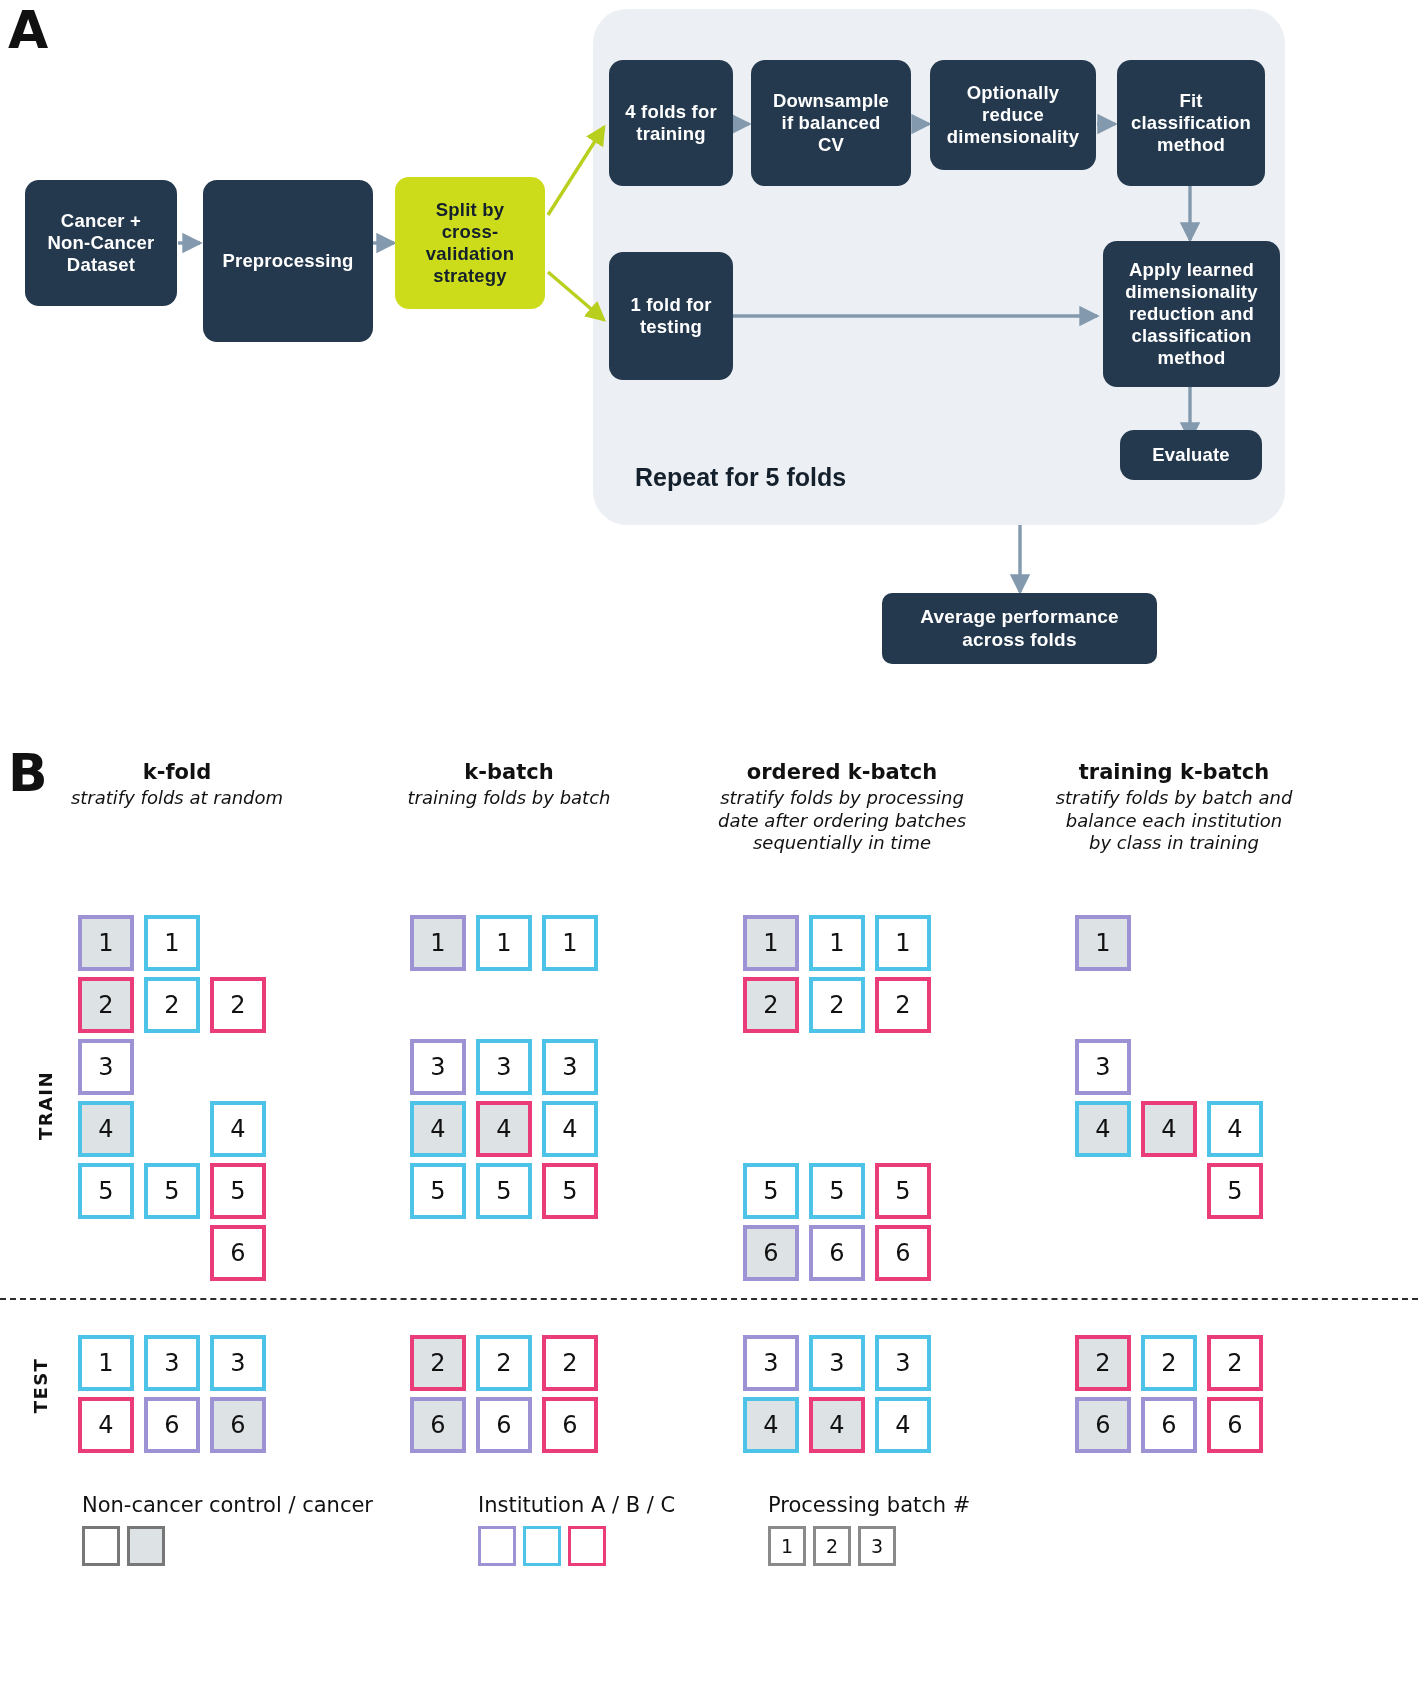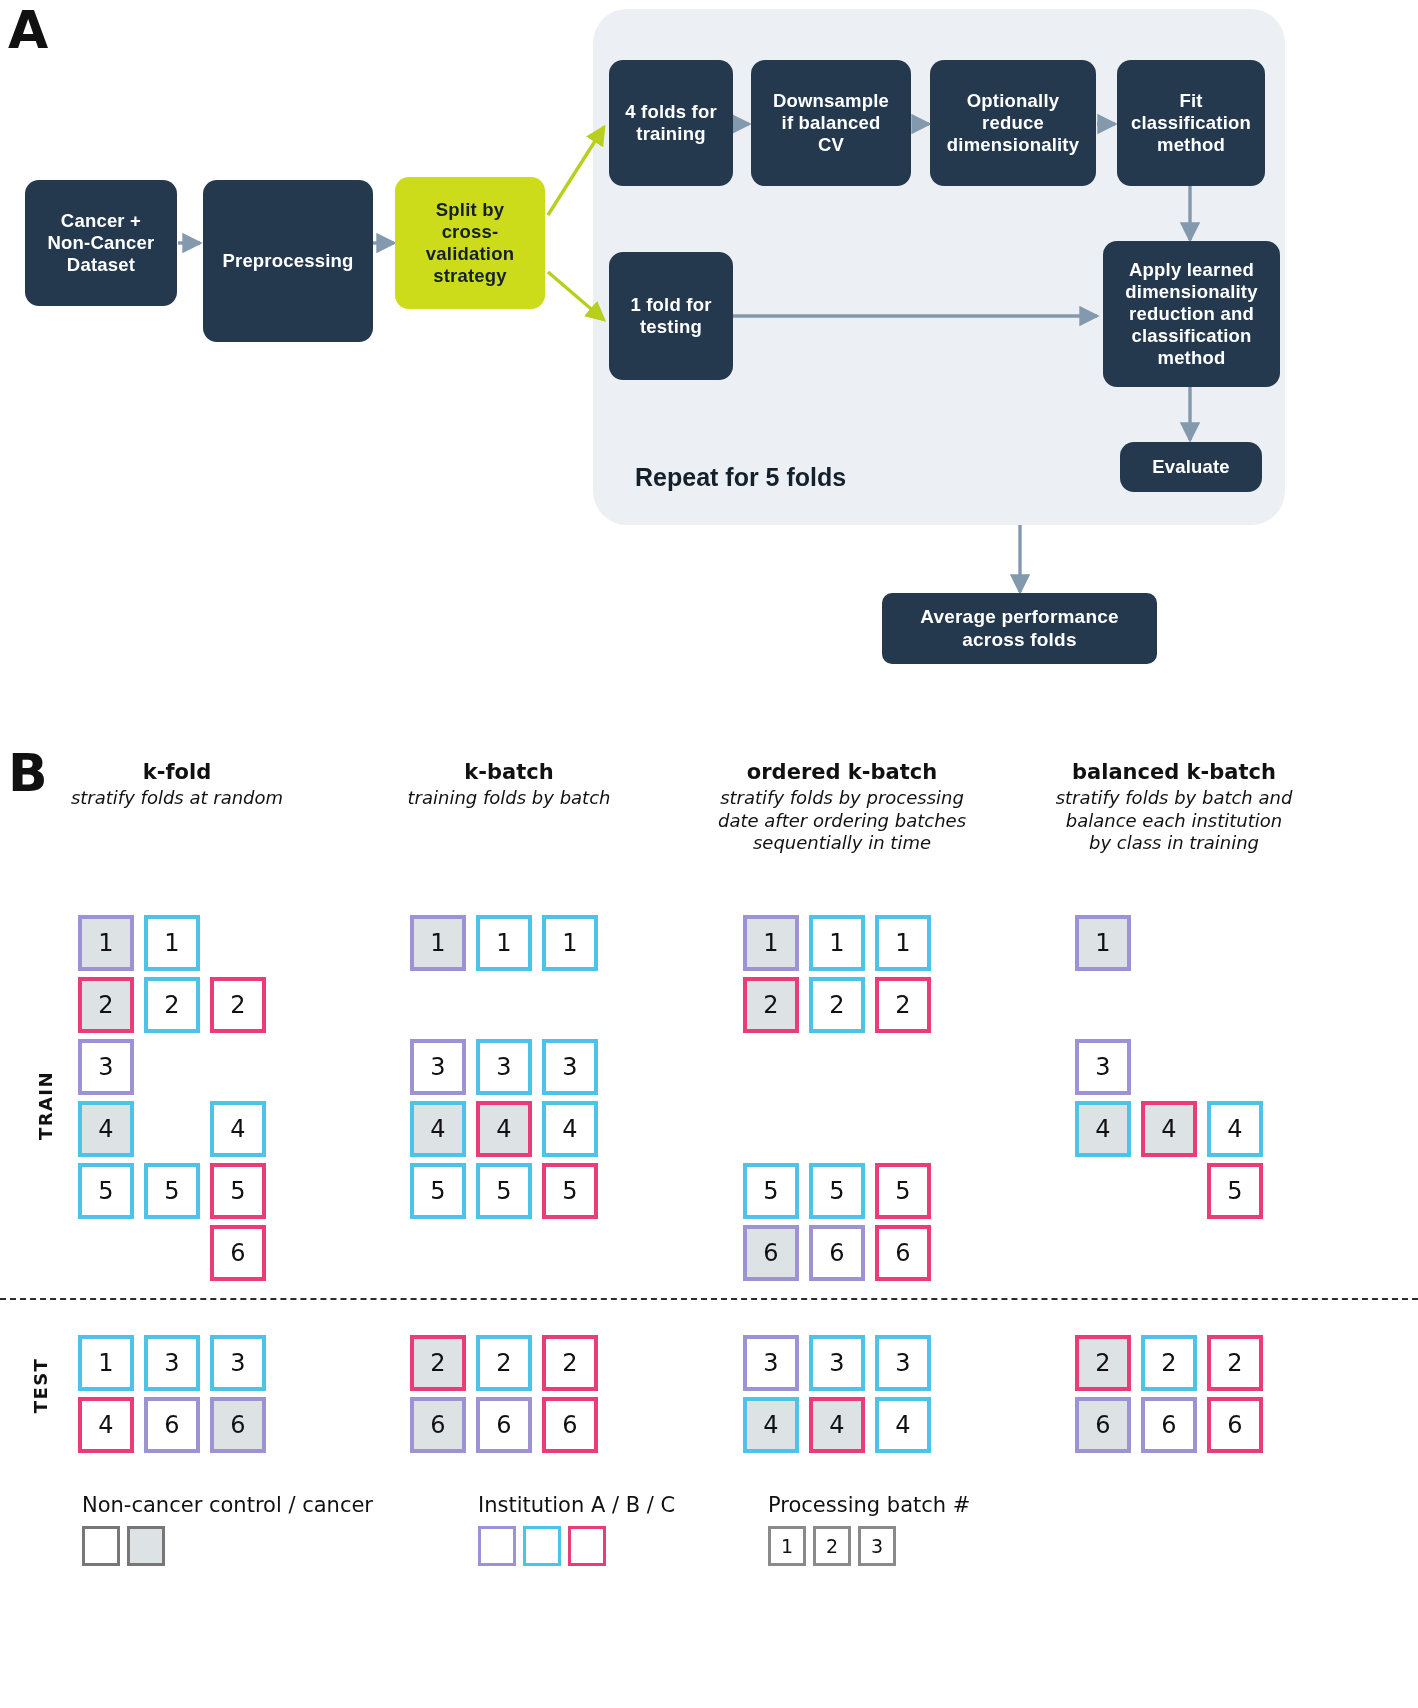--- a/index.html
+++ b/index.html
@@ -92,29 +92,29 @@
   <div class="node" style="left:25px;top:180px;width:152px;height:126px;">Cancer +<br>Non-Cancer<br>Dataset</div>
 
   <div class="node" style="left:203px;top:180px;width:170px;height:162px;">Preprocessing</div>
 
   <div class="node accent" style="left:395px;top:177px;width:150px;height:132px;">Split by<br>cross-<br>validation<br>strategy</div>
 
   <div class="node" style="left:609px;top:60px;width:124px;height:126px;">4 folds for<br>training</div>
 
   <div class="node" style="left:751px;top:60px;width:160px;height:126px;">Downsample<br>if balanced<br>CV</div>
 
-  <div class="node" style="left:930px;top:60px;width:166px;height:126px;">Optionally<br>reduce<br>dimensionality</div>
+  <div class="node" style="left:930px;top:60px;width:166px;height:110px;">Optionally<br>reduce<br>dimensionality</div>
 
   <div class="node" style="left:1117px;top:60px;width:148px;height:126px;">Fit<br>classification<br>method</div>
 
   <div class="node" style="left:609px;top:252px;width:124px;height:128px;">1 fold for<br>testing</div>
 
   <div class="node" style="left:1103px;top:241px;width:177px;height:146px;">Apply learned<br>dimensionality<br>reduction and<br>classification<br>method</div>
 
-  <div class="node" style="left:1120px;top:442px;width:142px;height:50px;">Evaluate</div>
+  <div class="node" style="left:1120px;top:430px;width:142px;height:50px;">Evaluate</div>
 
   <div class="repeat-label" style="left:635px;top:463px;">Repeat for 5 folds</div>
 
   <div class="node" style="left:882px;top:593px;width:275px;height:71px;font-size:19px;border-radius:10px;">Average performance<br>across folds</div>
 </div>
 
 <div id="panelB">
   <div class="panel-letter" style="left:8px;top:12px;">B</div>
 
   <div id="b-heads">
@@ -124,21 +124,21 @@
       </div>
       <div class="col-head" style="left: 359px; top: 25px;">
         <div class="col-title">k-batch</div>
         <div class="col-sub">training folds by batch</div>
       </div>
       <div class="col-head" style="left: 692px; top: 25px;">
         <div class="col-title">ordered k-batch</div>
         <div class="col-sub">stratify folds by processing<br>date after ordering batches<br>sequentially in time</div>
       </div>
       <div class="col-head" style="left: 1024px; top: 25px;">
-        <div class="col-title">balanced k-batch</div>
+        <div class="col-title">training k-batch</div>
         <div class="col-sub">stratify folds by batch and<br>balance each institution<br>by class in training</div>
       </div>
     </div>
   <div id="b-grids">
       <div class="cell inst-A cancer" style="left: 78px; top: 180px;">1</div>
       <div class="cell inst-B" style="left: 144px; top: 180px;">1</div>
       <div class="cell inst-C cancer" style="left: 78px; top: 242px;">2</div>
       <div class="cell inst-B" style="left: 144px; top: 242px;">2</div>
       <div class="cell inst-C" style="left: 210px; top: 242px;">2</div>
       <div class="cell inst-A" style="left: 78px; top: 304px;">3</div>

